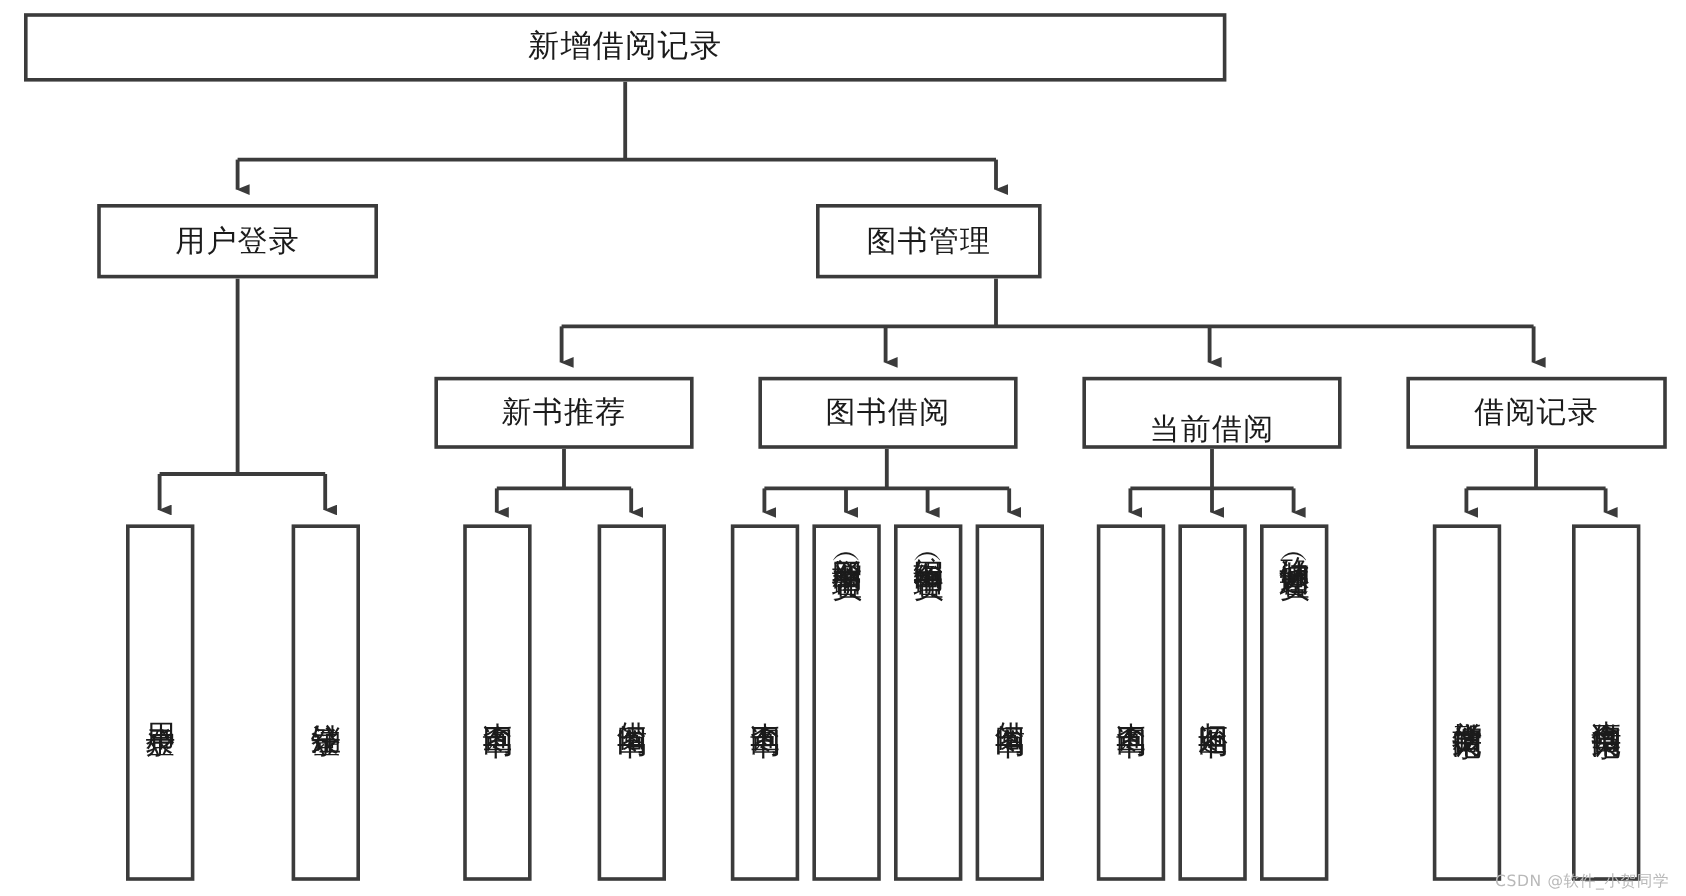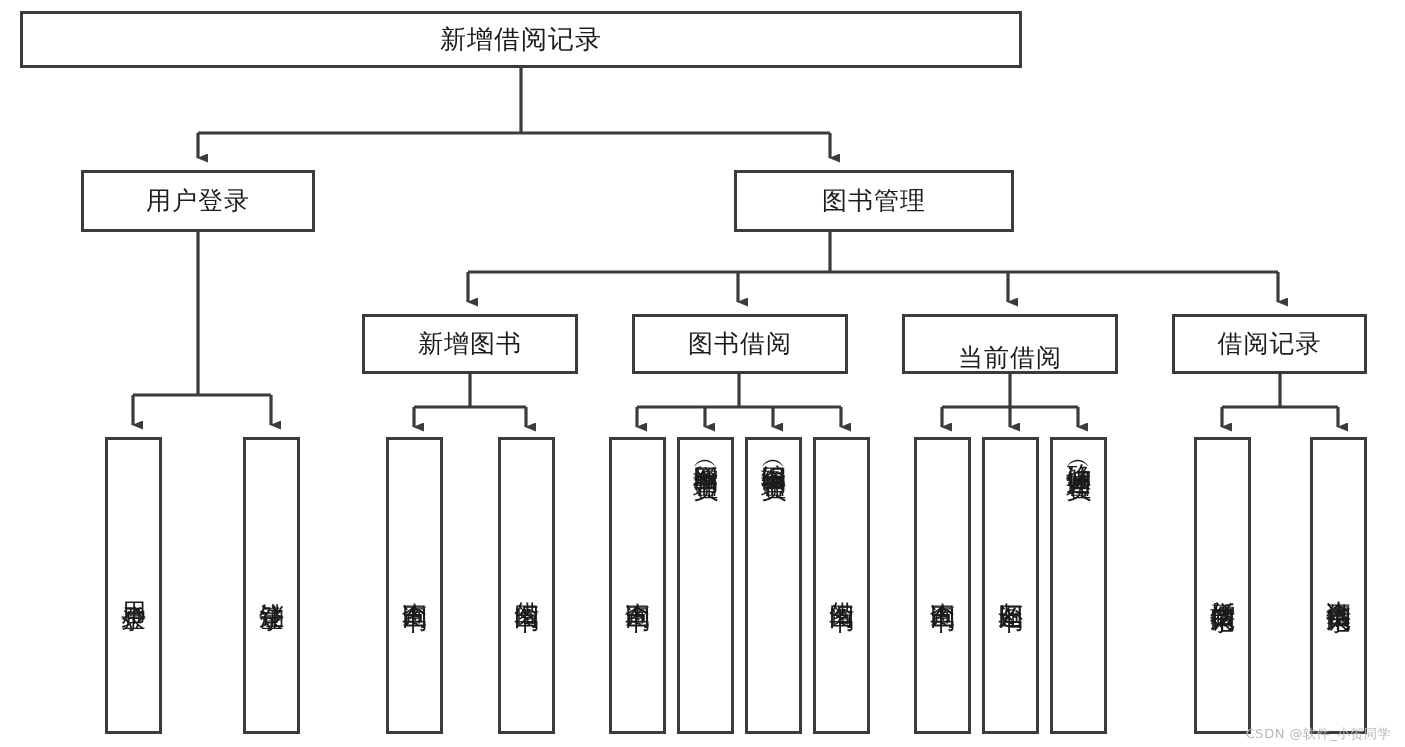--- a/index.html
+++ b/index.html
@@ -127,37 +127,37 @@
   </svg>
 
   <div class="node horizontal" id="root-node" style="left:20px; top:11px; width:1002px; height:57px;">
     <span>新增借阅记录</span>
   </div>
 
   <div class="node horizontal" style="left:81px; top:170px; width:234px; height:62px;">
     <span>用户登录</span>
   </div>
 
-  <div class="node horizontal" style="left:734px; top:170px; width:280px; height:62px;">
+  <div class="node horizontal" style="left:680px; top:170px; width:188px; height:62px;">
     <span>图书管理</span>
   </div>
 
   <div class="node horizontal" style="left:362px; top:314px; width:216px; height:60px;">
-    <span>新增图书</span>
+    <span>新书推荐</span>
   </div>
 
   <div class="node horizontal" style="left:632px; top:314px; width:216px; height:60px;">
     <span>图书借阅</span>
   </div>
 
   <div class="node horizontal" style="left:902px; top:314px; width:216px; height:60px;align-items:flex-end;">
     <span>当前借阅</span>
   </div>
 
-  <div class="node horizontal" style="left:1172px; top:314px; width:195px; height:60px;">
+  <div class="node horizontal" style="left:1172px; top:314px; width:217px; height:60px;">
     <span>借阅记录</span>
   </div>
 
   <div class="node vertical center-text" style="left:105px; top:437px; width:57px; height:297px;">
     <span class="vtext">用户登录</span>
   </div>
 
   <div class="node vertical center-text" style="left:243px; top:437px; width:57px; height:297px;">
     <span class="vtext">注销登录</span>
   </div>

